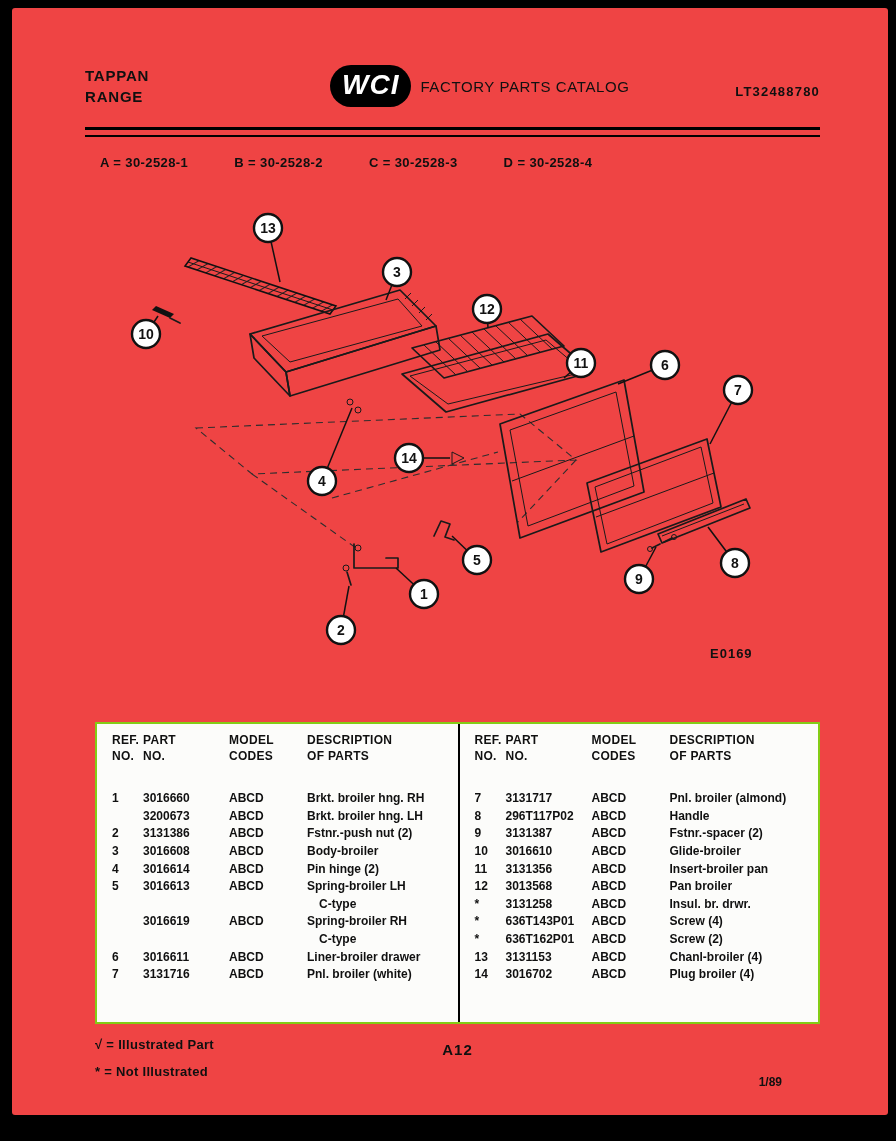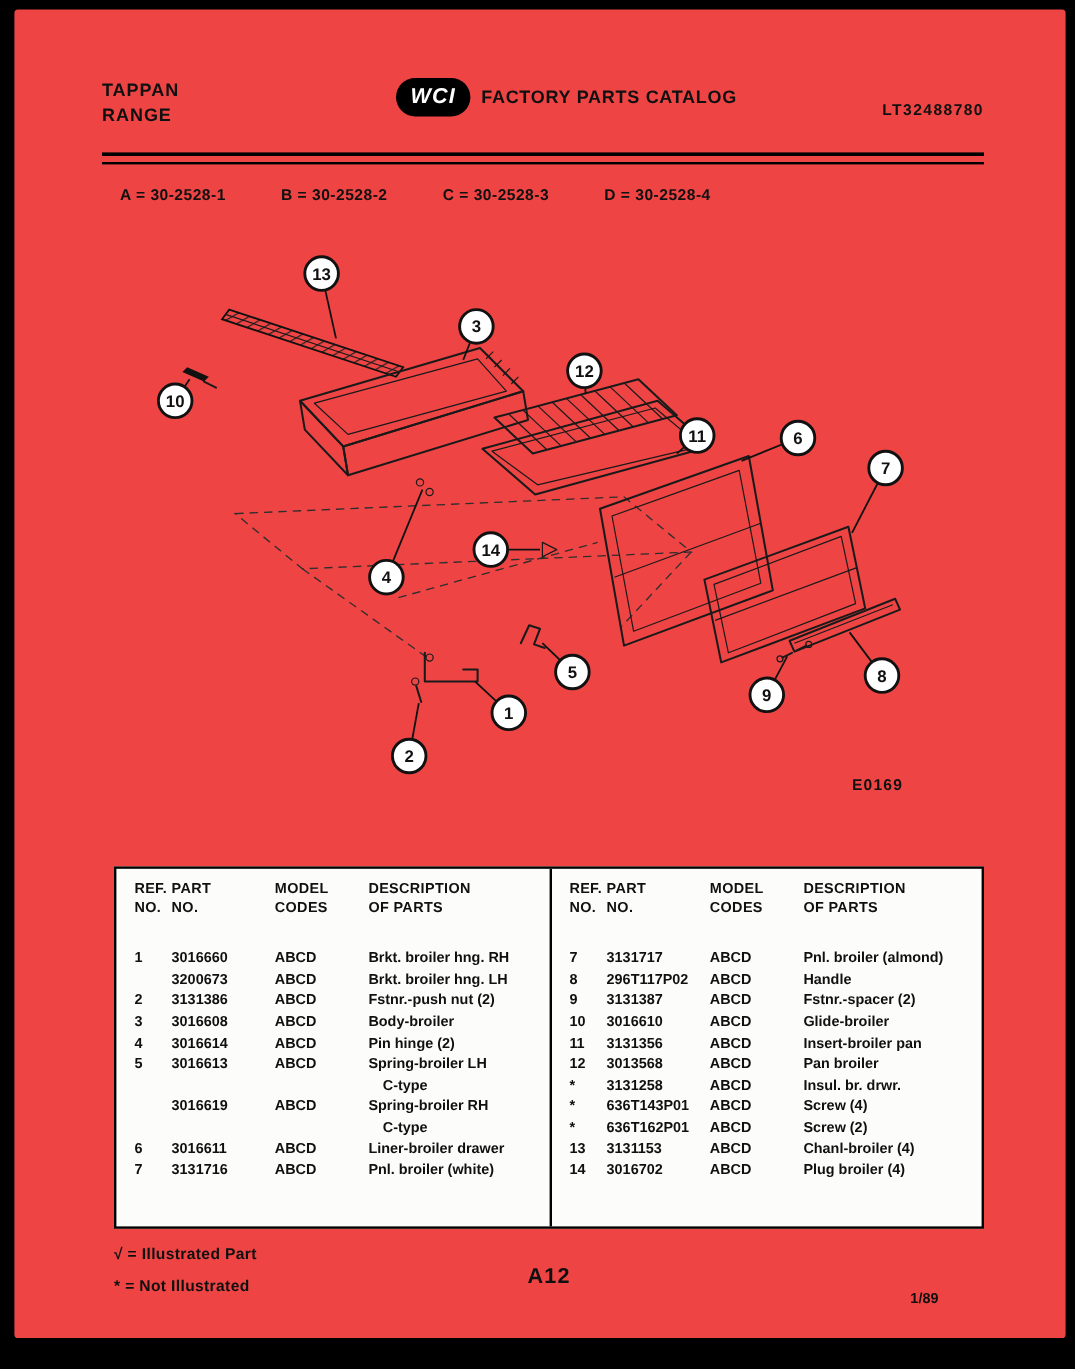--- a/index.html
+++ b/index.html
@@ -13,59 +13,59 @@
     position:absolute;top:8px;left:12px;right:8px;bottom:26px;
     background:#ef4444;color:#101010;overflow:hidden;
     border-radius:3px;
   }
   
   .header{display:flex;align-items:flex-start;margin:57px 68px 0 73px;}
   .brand{font-weight:bold;font-size:15px;letter-spacing:.8px;line-height:1.4;width:150px;}
   .title-group{display:flex;align-items:center;gap:9px;margin-left:95px;}
   .wci{
     display:inline-block;background:#000;color:#fff;font-style:italic;font-weight:bold;
-    font-size:18px;line-height:1;padding:6px 12px 8px 12px;border-radius:30px;
+    font-size:28px;line-height:1;padding:6px 12px 8px 12px;border-radius:30px;
     letter-spacing:1px;
   }
-  .catalog-title{font-weight:bold;font-size:15px;letter-spacing:.6px;}
+  .catalog-title{font-weight:normal;font-size:15px;letter-spacing:.6px;}
   .pub-number{margin-left:auto;font-weight:bold;font-size:13px;letter-spacing:1.2px;margin-top:19px;}
   
   .rule{margin:20px 68px 0 73px;border-top:3px solid #000;border-bottom:2px solid #000;height:5px;}
   
   .models{margin:18px 68px 0 88px;font-weight:bold;font-size:13px;letter-spacing:.4px;}
   .models span{margin-right:42px;}
   
   .diagram{position:relative;margin:26px 0 0 88px;width:720px;height:482px;}
   .diagram svg{display:block;width:100%;height:100%;}
   .part-line{fill:none;stroke:#1a1a1a;stroke-width:1.7;stroke-linejoin:round;stroke-linecap:round;}
   .thin{fill:none;stroke:#1a1a1a;stroke-width:1;stroke-linejoin:round;}
   .dashed{fill:none;stroke:#2e2e2e;stroke-width:1.1;stroke-dasharray:7 5;}
   .leader{stroke:#111;stroke-width:1.5;}
   .callout-circle{fill:#fff;stroke:#111;stroke-width:2.4;}
   .callout-num{font:bold 14px "Liberation Sans",sans-serif;text-anchor:middle;fill:#111;}
   .fig-label{font:bold 13px "Liberation Sans",sans-serif;fill:#111;letter-spacing:1px;}
   
-  .table-wrap{display:flex;margin:44px 68px 0 83px;border:2px solid #000000;height:302px;box-sizing:border-box;background:#fcfcfa;}
+  .table-wrap{display:flex;margin:44px 68px 0 83px;border:2px solid #84cc16;height:302px;box-sizing:border-box;background:#fcfcfa;}
   .half{width:50%;box-sizing:border-box;overflow:hidden;}
   .half.right{border-left:2px solid #000;}
   table{width:100%;border-collapse:collapse;font-size:12px;font-weight:bold;table-layout:fixed;}
   th{
     text-align:left;white-space:pre-line;font-size:12px;line-height:1.3;
     padding:9px 2px 26px 2px;vertical-align:top;letter-spacing:.3px;
   }
   td{padding:1px 2px;line-height:1.3;overflow:hidden;white-space:nowrap;}
   th:first-child,td:first-child{padding-left:15px;}
   td.indent{padding-left:14px;}
   col.c-ref{width:44px;}
   col.c-part{width:86px;}
   col.c-codes{width:78px;}
   
   .footer{position:relative;margin:13px 68px 0 83px;height:70px;font-weight:bold;}
   .legend-line{font-size:13px;margin:0 0 12px 0;letter-spacing:.3px;}
-  .page-id{position:absolute;left:50%;transform:translateX(-50%);top:16px;font-size:18px;letter-spacing:1px;}
+  .page-id{position:absolute;left:50%;transform:translateX(-50%);top:4px;font-size:15px;letter-spacing:1px;}
   .date-code{position:absolute;right:38px;top:38px;font-size:12px;}
 </style>
 </head>
 <body>
 
 <div class="page">
 
   <div class="header">
     <div class="brand">
       <div>TAPPAN</div>

